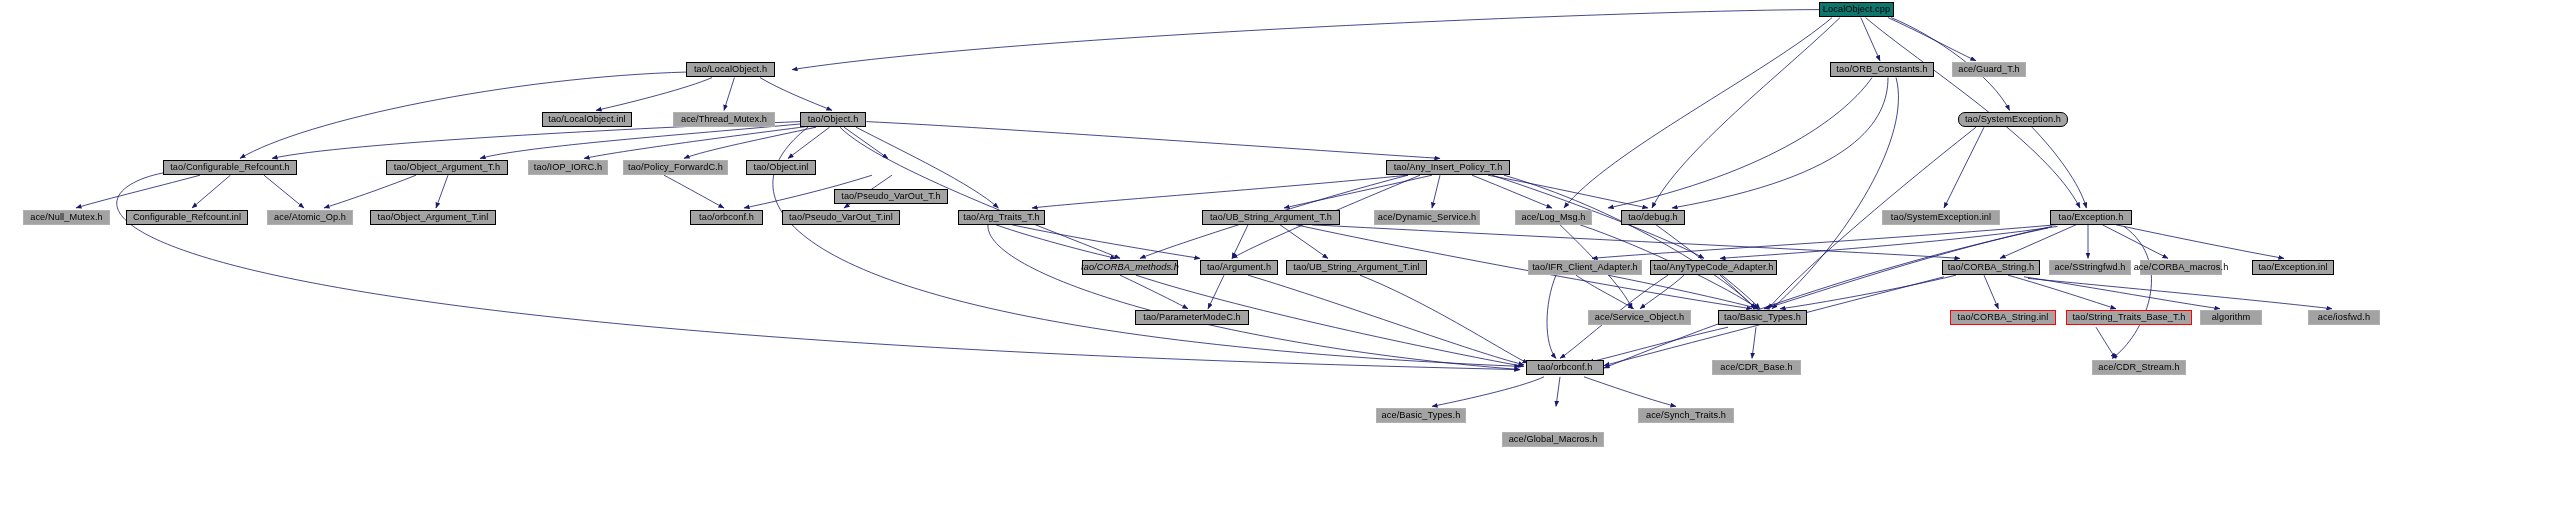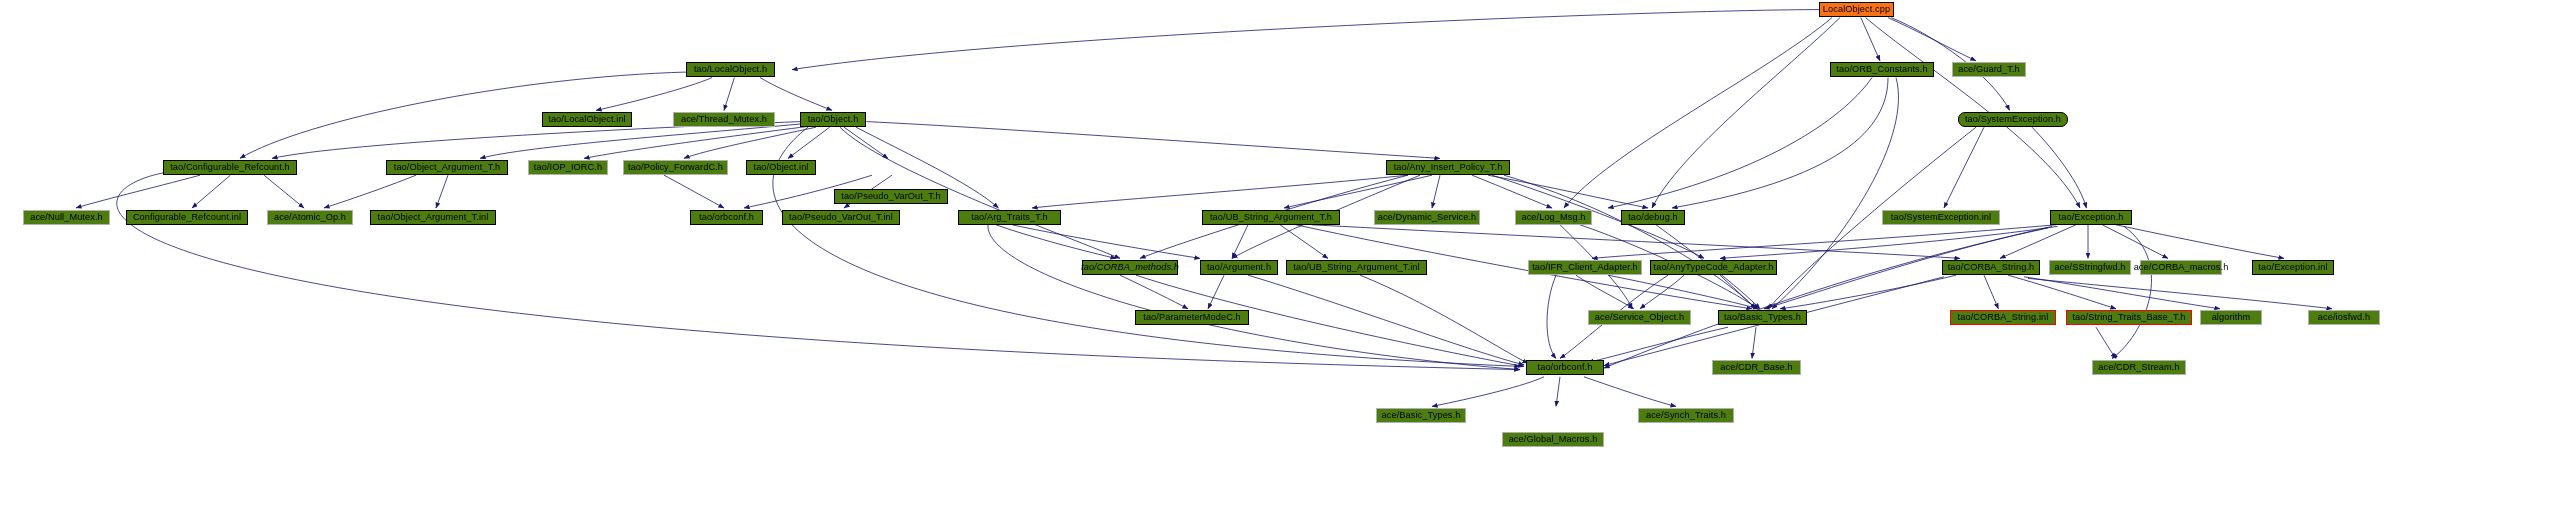--- a/index.html
+++ b/index.html
@@ -23,31 +23,31 @@
     height: 508px;
     pointer-events: none;
   }
   .node {
     position: absolute;
     box-sizing: border-box;
     display: flex;
     align-items: center;
     justify-content: center;
     height: 15px;
-    background: #4d7c0f;
+    background: #a3a3a3;
     border: 0.8px solid #000000;
     font-size: 9.2px;
     line-height: 1;
     color: #000000;
     white-space: nowrap;
     padding: 0 4px;
     letter-spacing: 0.1px;
   }
   .node.root {
-    background: #f97316;
+    background: #0f766e;
     border: 0.8px solid #000000;
   }
   .node.ext {
     border: 0.8px solid #b0b0b0;
   }
   .node.red {
     border: 0.8px solid #ff0000;
   }
 </style>
 </head>
@@ -207,21 +207,21 @@
       </div>
       <div class="node" style="left: 370px; top: 210px; width: 126px;">
         <span>tao/Object_Argument_T.inl</span>
       </div>
       <div class="node" style="left: 690px; top: 210px; width: 73px;">
         <span>tao/orbconf.h</span>
       </div>
       <div class="node" style="left: 782px; top: 210px; width: 118px;">
         <span>tao/Pseudo_VarOut_T.inl</span>
       </div>
-      <div class="node" style="left: 958px; top: 210px; width: 103px; text-align: center;">
+      <div class="node" style="left: 958px; top: 210px; width: 87px; text-align: center;">
         <span>tao/Arg_Traits_T.h</span>
       </div>
       <div class="node" style="left: 1202px; top: 210px; width: 138px;">
         <span>tao/UB_String_Argument_T.h</span>
       </div>
       <div class="node ext" style="left: 1374px; top: 210px; width: 106px;">
         <span>ace/Dynamic_Service.h</span>
       </div>
       <div class="node ext" style="left: 1515px; top: 210px; width: 77px;">
         <span>ace/Log_Msg.h</span>

